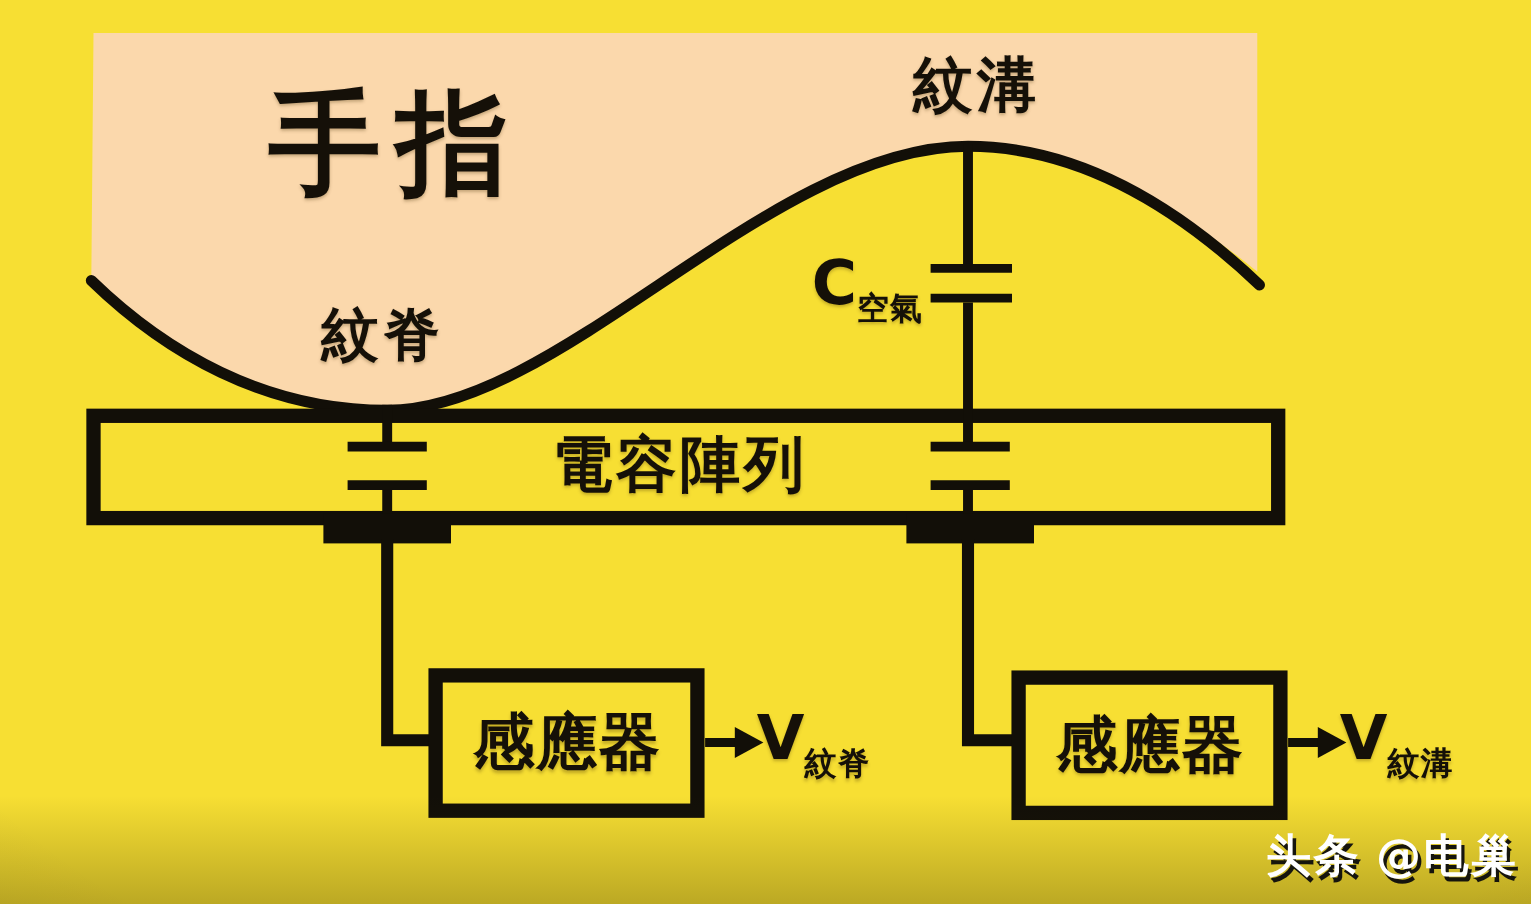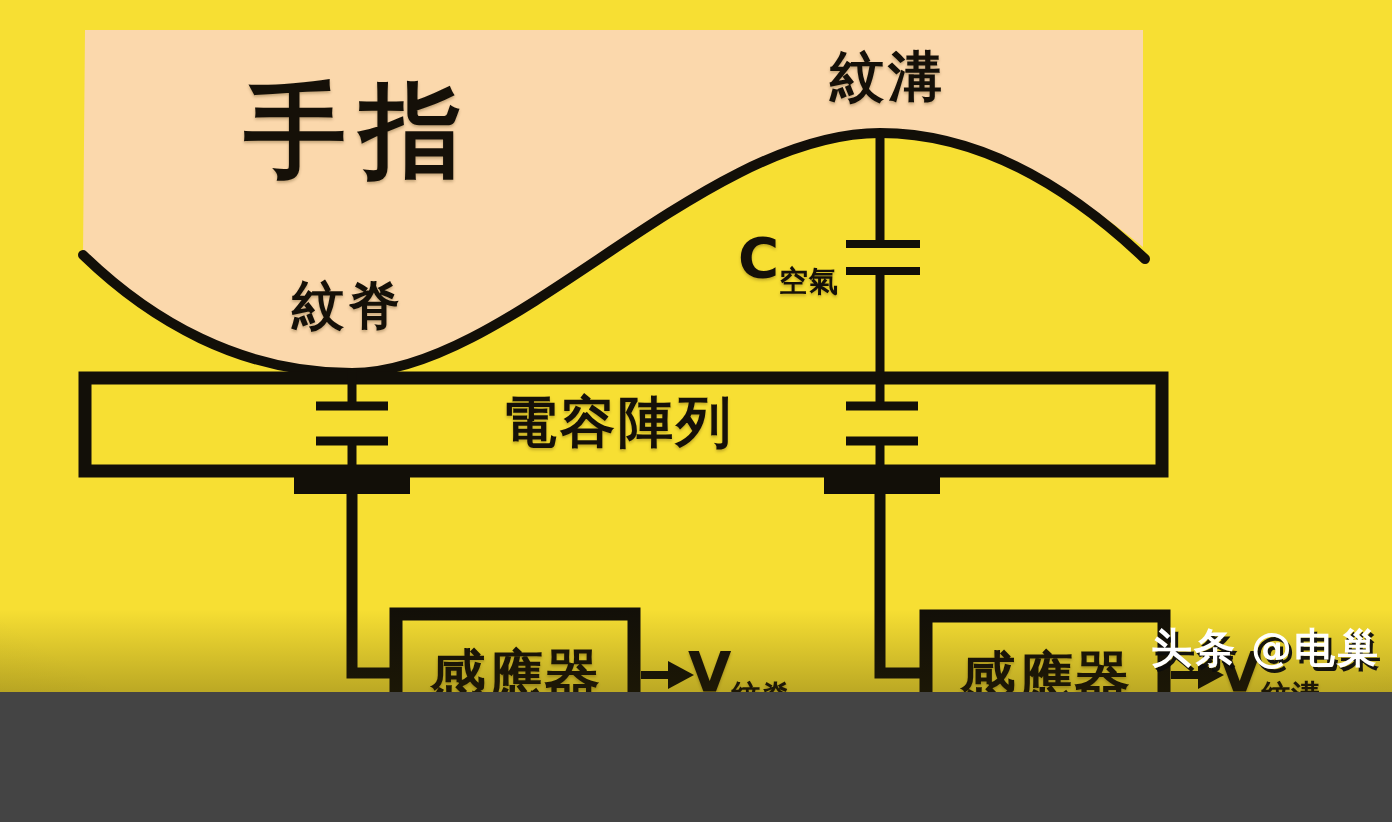--- a/index.html
+++ b/index.html
@@ -1,18 +1,18 @@
 <!DOCTYPE html>
 <html><head>
 <meta charset="utf-8">
 <style>
   html,body{margin:0;padding:0;background:#444;}
   .stage{
     position:relative;
-    width:1392px;height:692px;
+    width:1392px;height:822px;
     overflow:hidden;
     background:#F7DF33;
     font-family:"DejaVu Sans","Liberation Sans",sans-serif;
   }
   .stage svg{position:absolute;left:0;top:0;}
   .vignette{
     position:absolute;inset:0;pointer-events:none;z-index:5;
     background:
       linear-gradient(to bottom, rgba(50,42,0,0) 88%, rgba(50,42,0,0.30) 100%),
       radial-gradient(115% 140% at 52% 38%, rgba(0,0,0,0) 58%, rgba(60,50,0,0.26) 100%);

